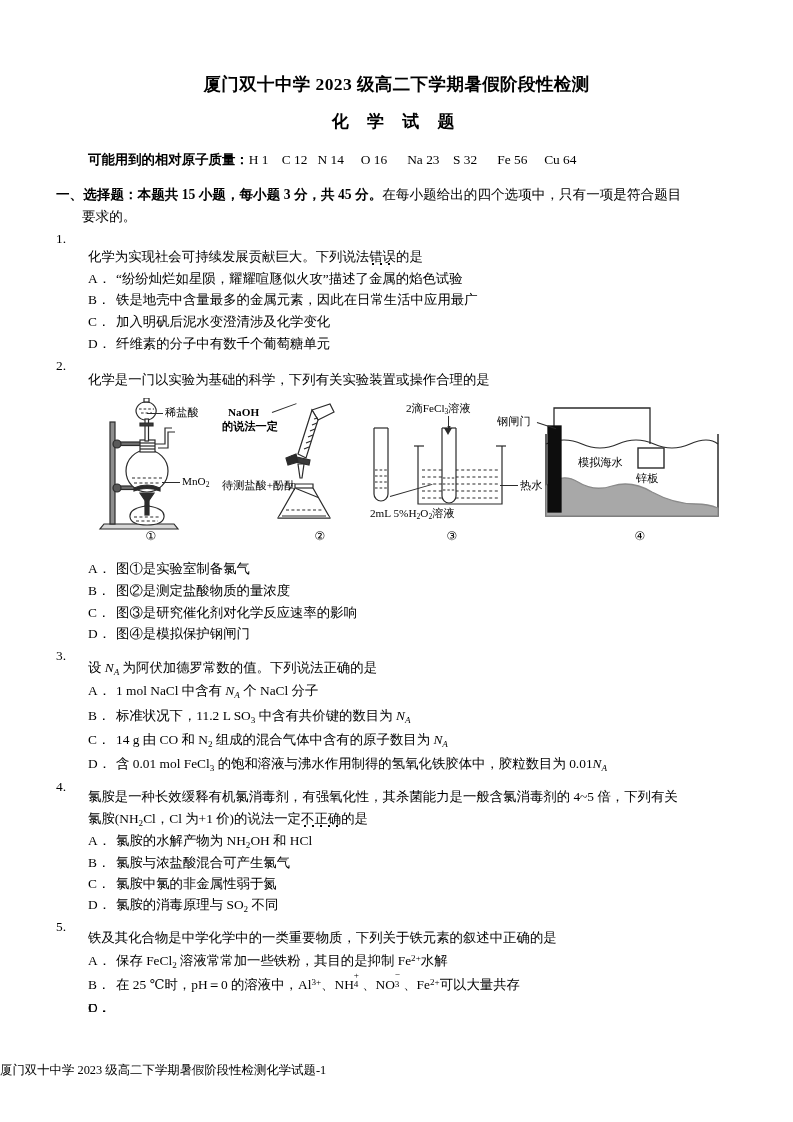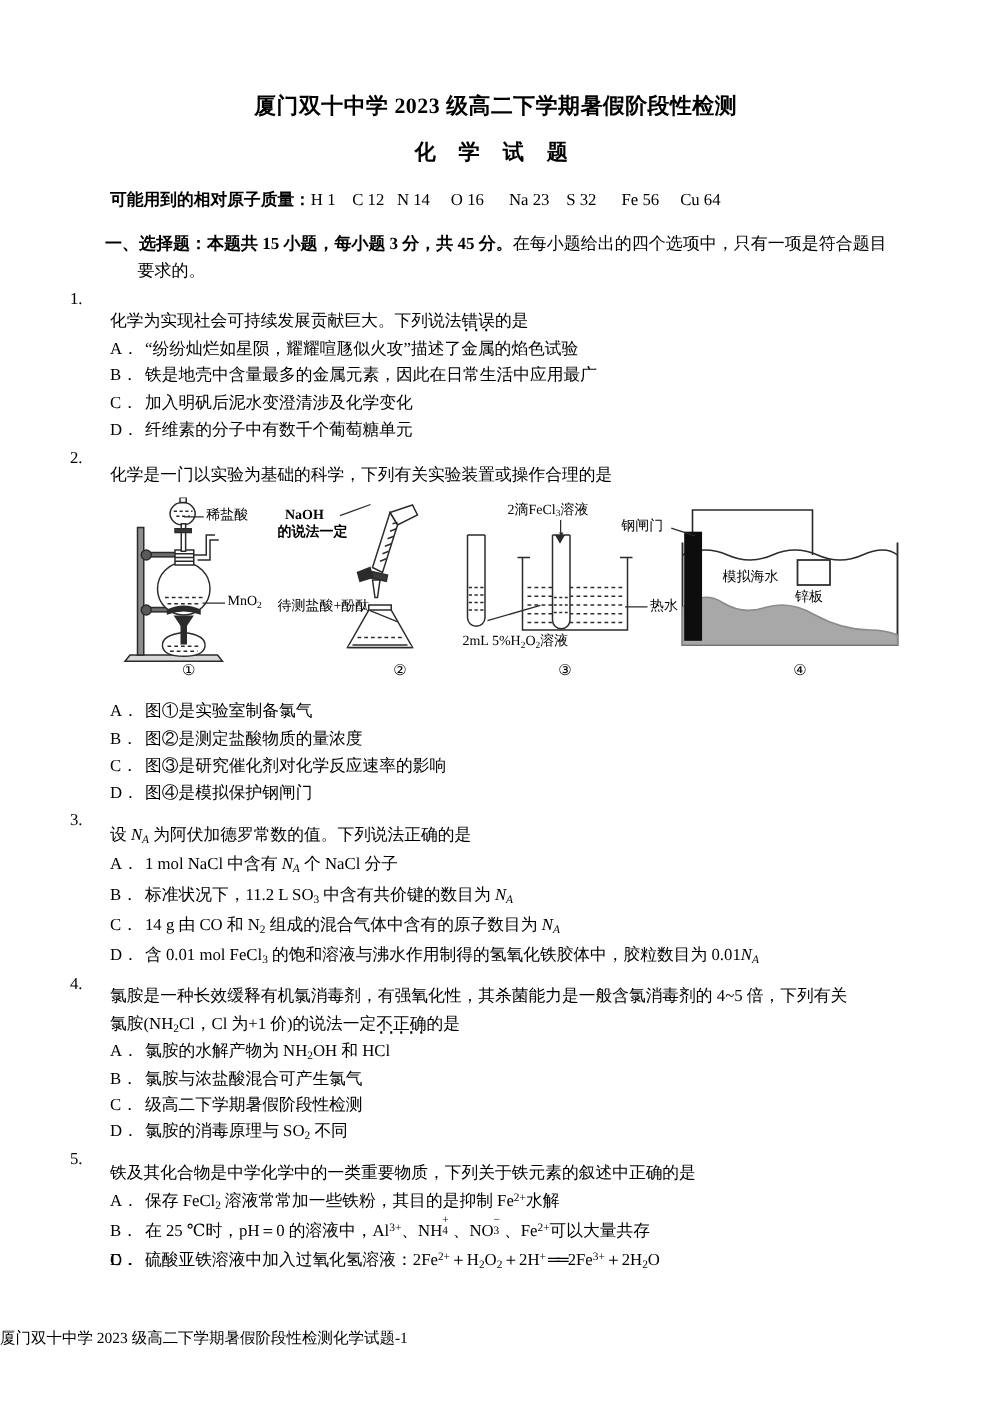--- a/index.html
+++ b/index.html
@@ -45,21 +45,21 @@
     padding-top: 18px;
     padding-left: 88px;
     white-space: nowrap;
   }
   .atomic-label { font-weight: bold; }
   .atomic-item { display: inline-block; }
   .sec-head {
     font-size: 13.6px;
     margin: 0;
     padding-top: 15px;
-    padding-left: 84px;
+    padding-left: 56px;
     padding-right: 52px;
     line-height: 1.62;
     text-align: justify;
   }
   .sec-head b { font-weight: bold; }
   .sec-head .cont { display: block; padding-left: 26px; }
 
   .q {
     position: relative;
     padding-left: 88px;
@@ -400,30 +400,30 @@
     <span class="opt"><span class="lbl">B．</span><span>标准状况下，11.2 L SO<sub>3</sub> 中含有共价键的数目为 <span class="ital">N</span><sub class="ital">A</sub></span></span>
     <span class="opt"><span class="lbl">C．</span><span>14 g 由 CO 和 N<sub>2</sub> 组成的混合气体中含有的原子数目为 <span class="ital">N</span><sub class="ital">A</sub></span></span>
     <span class="opt"><span class="lbl">D．</span><span>含 0.01 mol FeCl<sub>3</sub> 的饱和溶液与沸水作用制得的氢氧化铁胶体中，胶粒数目为 0.01<span class="ital">N</span><sub class="ital">A</sub></span></span>
   </div>
 
   <div class="q q4">
     <span class="num">4.</span>
     <span class="stem"><span>氯胺是一种长效缓释有机氯消毒剂，有强氧化性，其杀菌能力是一般含氯消毒剂的 4~5 倍，下列有关</span><br><span><span>氯胺(NH</span><sub>2</sub><span>Cl，Cl 为+1 价)的说法一定</span><span class="dotted">不正确</span><span>的是</span></span></span>
     <span class="opt"><span class="lbl">A．</span><span>氯胺的水解产物为 NH<sub>2</sub>OH 和 HCl</span></span>
     <span class="opt"><span class="lbl">B．</span><span>氯胺与浓盐酸混合可产生氯气</span></span>
-    <span class="opt"><span class="lbl">C．</span><span>级高二下学期暑假阶段性检测</span></span>
+    <span class="opt"><span class="lbl">C．</span><span>氯胺中氯的非金属性弱于氮</span></span>
     <span class="opt"><span class="lbl">D．</span><span>氯胺的消毒原理与 SO<sub>2</sub> 不同</span></span>
   </div>
 
   <div class="q q5">
     <span class="num">5.</span>
     <span class="stem">铁及其化合物是中学化学中的一类重要物质，下列关于铁元素的叙述中正确的是</span>
     <span class="opt"><span class="lbl">A．</span><span>保存 FeCl<sub>2</sub> 溶液常常加一些铁粉，其目的是抑制 Fe<sup>2+</sup>水解</span></span>
     <span class="opt"><span class="lbl">B．</span><span>在 25 ℃时，pH＝0 的溶液中，Al<sup>3+</sup>、NH<span class="stack"><span class="up">+</span><span class="dn">4</span></span>、NO<span class="stack"><span class="up">−</span><span class="dn">3</span></span>、Fe<sup>2+</sup>可以大量共存</span></span>
     <span class="opt"><span class="lbl">C．</span></span>
-    <span class="opt"><span class="lbl">D．</span><span>硫酸亚铁溶液中加入过氧化氢溶液：2Fe<sup>2+</sup>＋H<sub>2</sub>O<sub>2</sub>＋2H<sup>+</sup><span class="eqsign">══</span>2Fe<sup>3+</sup>＋2H<sub>2</sub>O</span></span>
+    <span class="opt"><span class="lbl">D．</span></span>
   </div>
 
   <div class="footer">
     <span>厦门双十中学 2023 级高二下学期暑假阶段性检测化学试题-1</span>
   </div>
 
 </div>
 
 </body></html>

